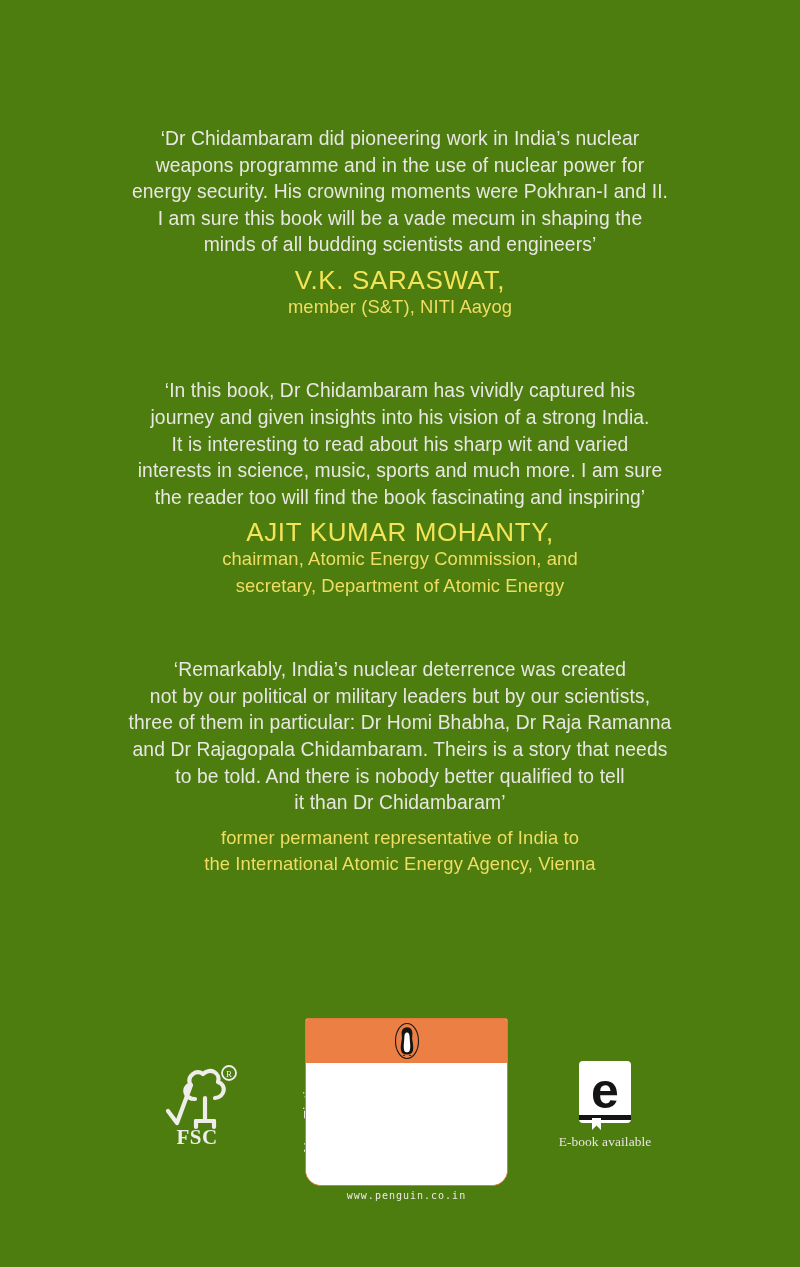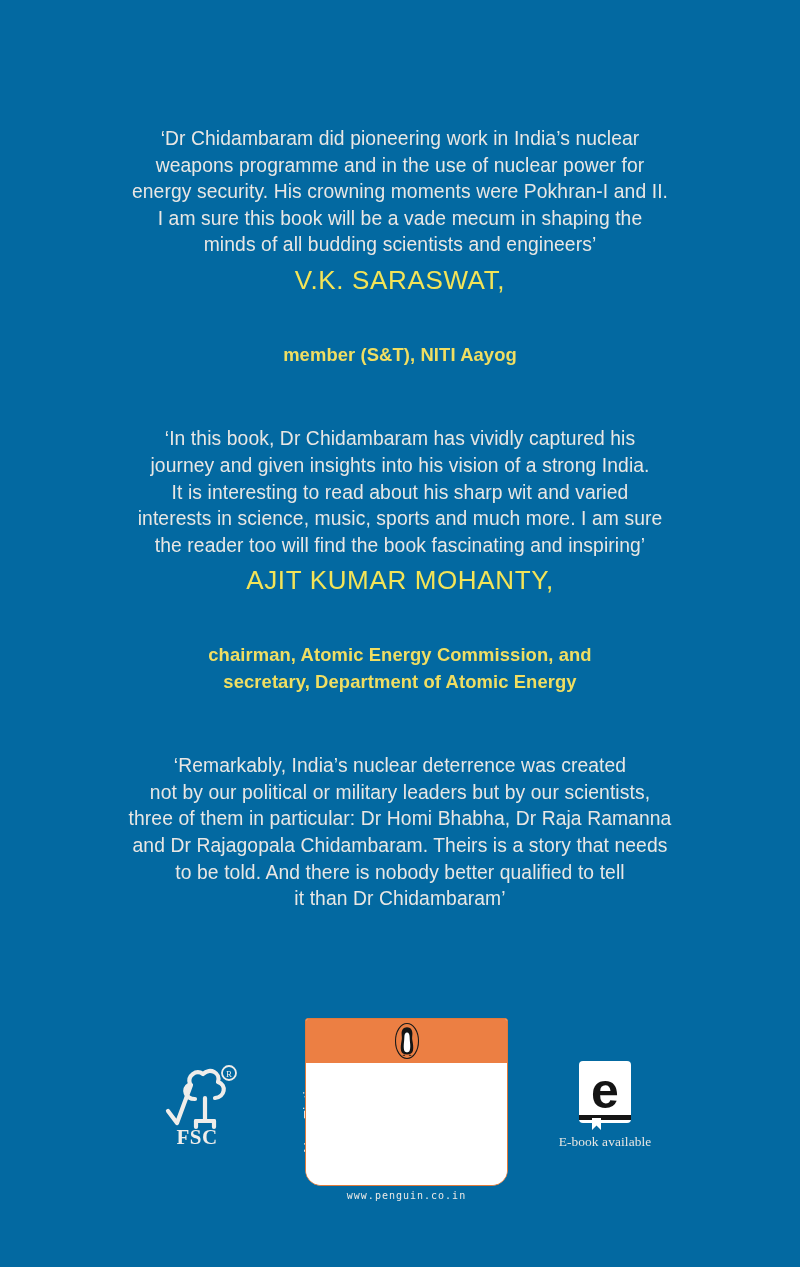--- a/index.html
+++ b/index.html
@@ -12,21 +12,21 @@
     height: 1267px;
     overflow: hidden;
     font-family: "Liberation Sans", sans-serif;
     position: relative;
   }
 
   .cover {
     position: relative;
     width: 800px;
     height: 1267px;
-    background: #0369a1;
+    background: #4d7c0f;
     box-sizing: border-box;
   }
 
   
   .blurbs {
     position: absolute;
     top: 126px;
     left: 0;
     width: 800px;
     text-align: center;
@@ -57,23 +57,22 @@
     font-size: 26px;
     line-height: 27px;
     letter-spacing: 0.65px;
     font-weight: 400;
   }
   .attrib-role {
     color: #f0de62;
     font-size: 18.4px;
     line-height: 26.4px;
     letter-spacing: 0.1px;
-    font-weight: 700;
+    font-weight: 400;
     white-space: pre-line;
-    margin-top: 48px;
   }
 
   
   .footer {
     position: absolute;
     left: 0;
     top: 1005px;
     width: 800px;
     height: 230px;
   }
@@ -205,20 +204,22 @@
     </div>
 
     <div class="blurb">
       <div class="quote-text">‘Remarkably, India’s nuclear deterrence was created
 not by our political or military leaders but by our scientists,
 three of them in particular: Dr Homi Bhabha, Dr Raja Ramanna
 and Dr Rajagopala Chidambaram. Theirs is a story that needs
 to be told. And there is nobody better qualified to tell
 it than Dr Chidambaram’</div>
       <div class="attrib">
+        <div class="attrib-role">former permanent representative of India to
+the International Atomic Energy Agency, Vienna</div>
       </div>
     </div>
 
   </div>
 
   <div class="footer"></div>
 
   <div class="fsc">
     <svg width="76" height="84" viewBox="0 0 76 84" xmlns="http://www.w3.org/2000/svg">
       <g fill="none" stroke="#efedea" stroke-width="4.2" stroke-linecap="round" stroke-linejoin="round">

